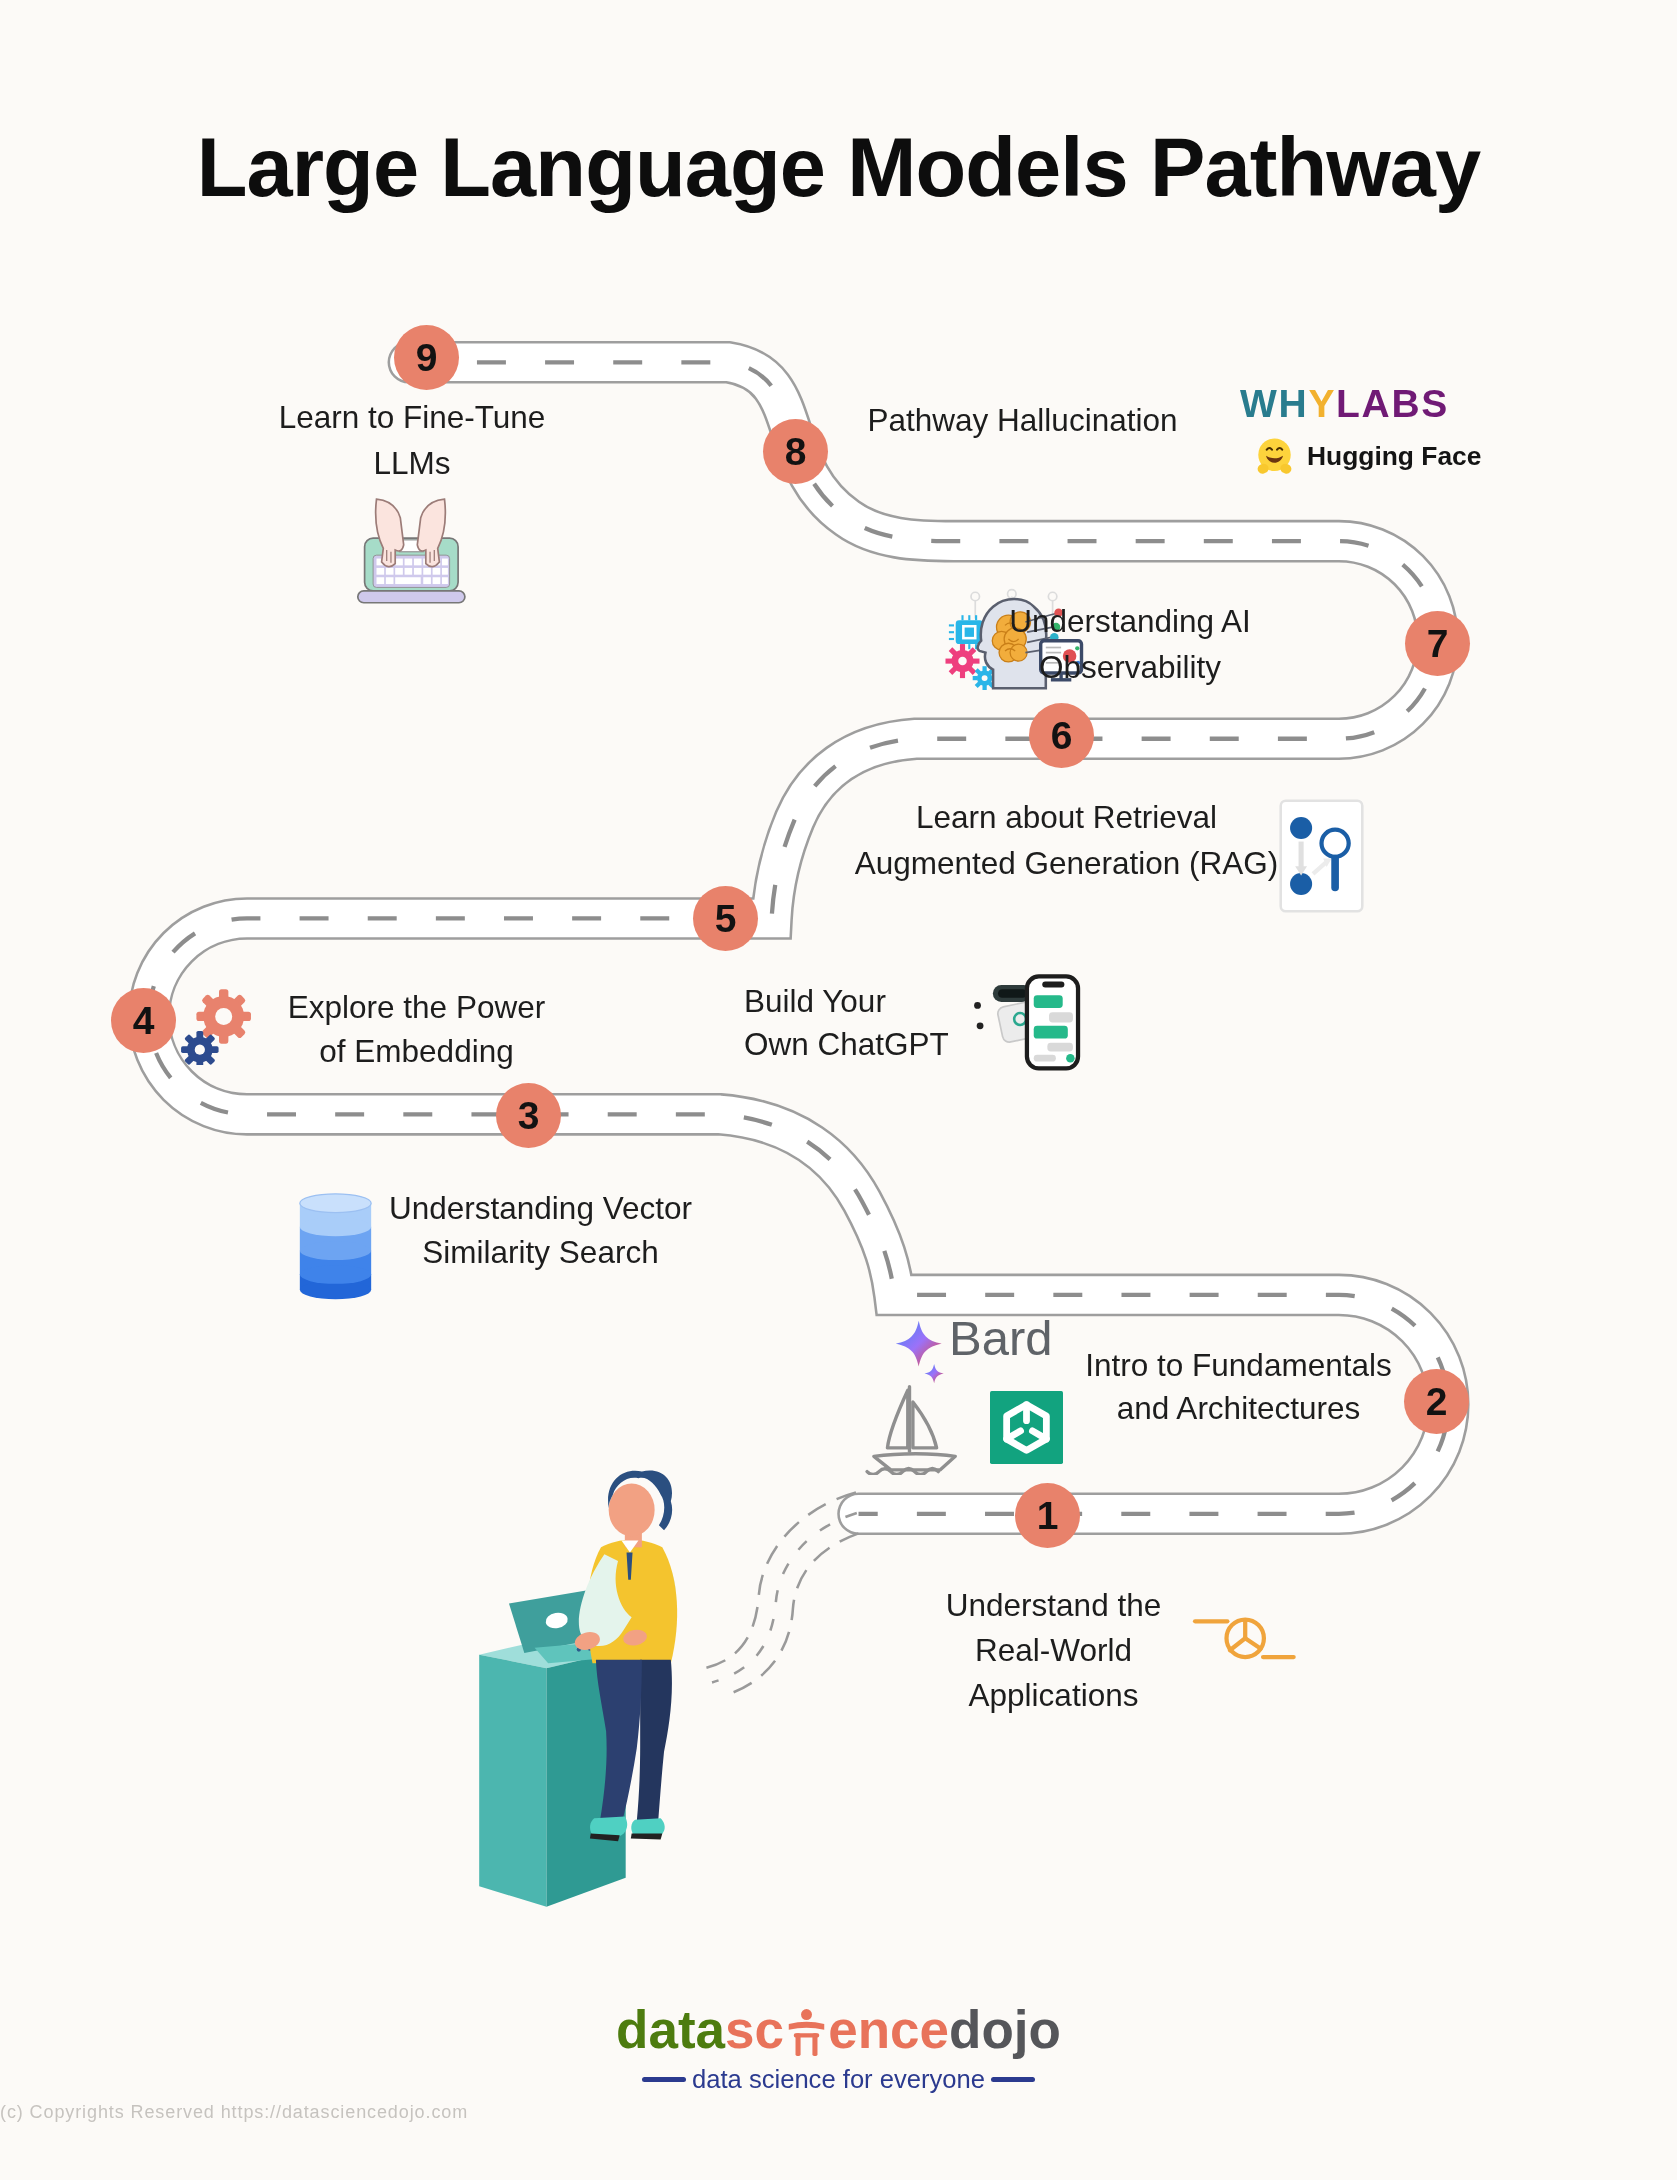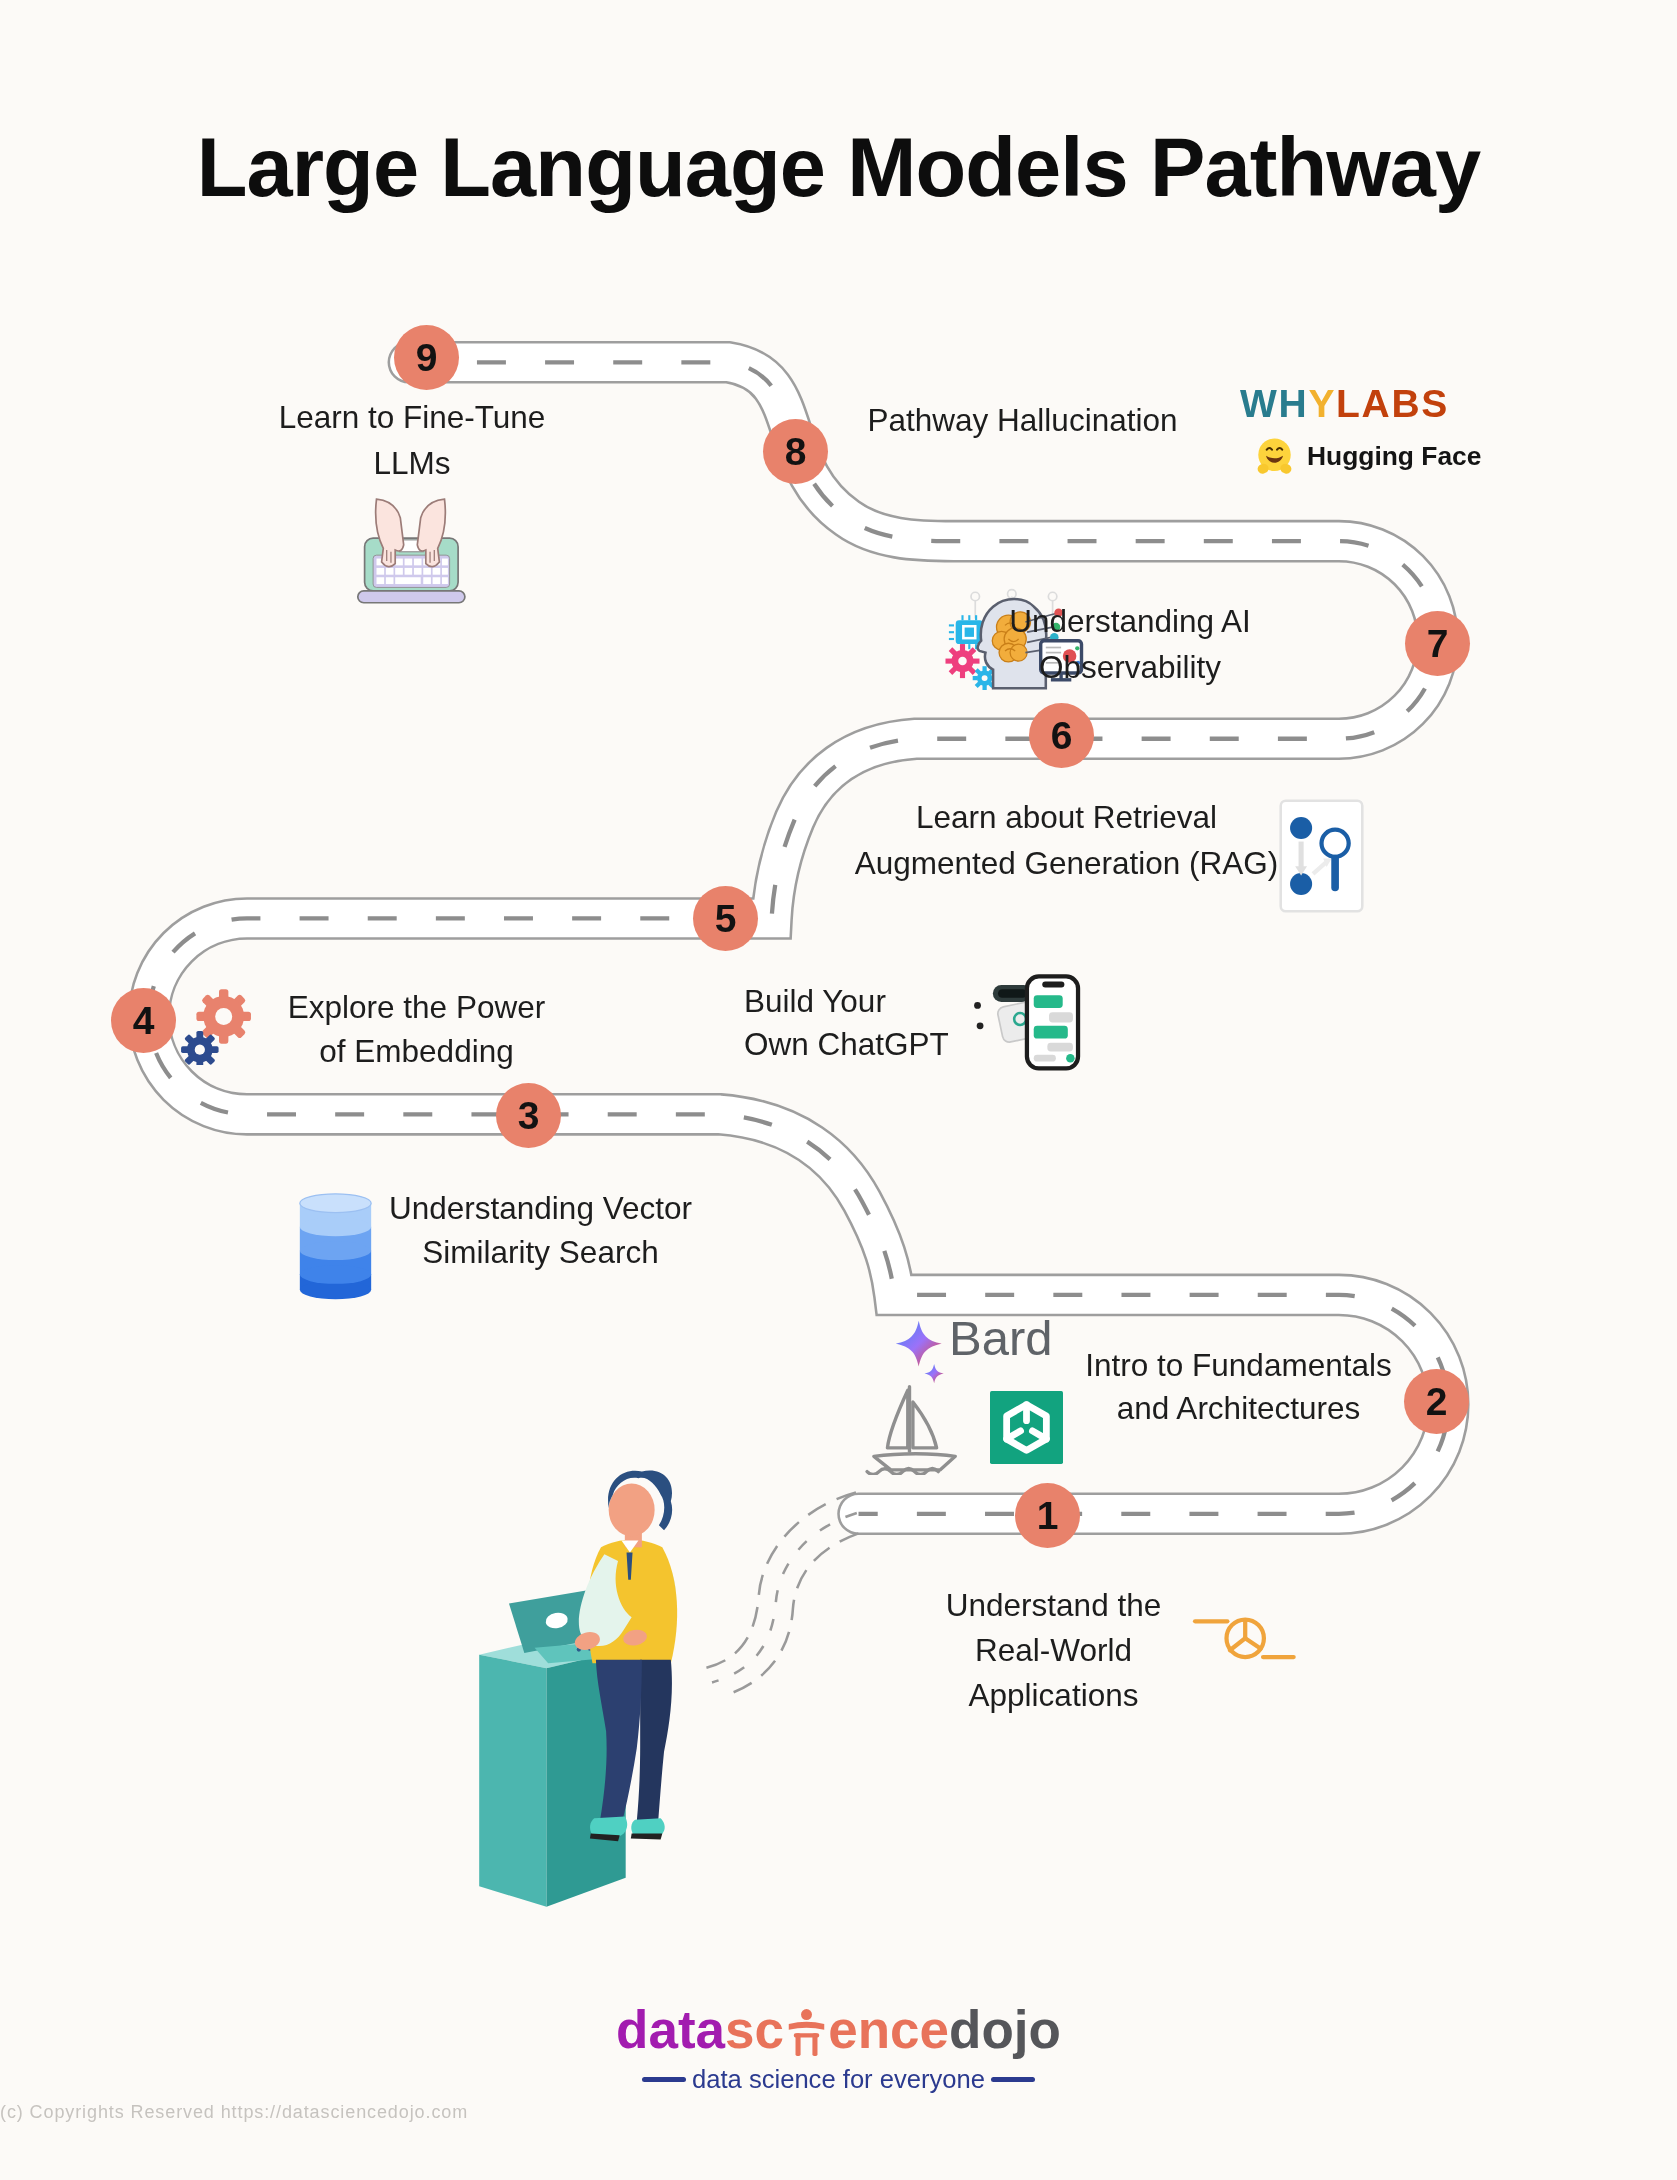--- a/index.html
+++ b/index.html
@@ -9,27 +9,27 @@
   .title{position:absolute;top:120px;left:0;width:100%;text-align:center;
          font-size:83px;font-weight:bold;color:#0d0d0d;letter-spacing:-0.9px;}
   .num-circle{position:absolute;width:65px;height:65px;border-radius:50%;background:#e8826b;
               color:#121212;font-weight:bold;font-size:39px;display:flex;align-items:center;justify-content:center;}
   .step-text{position:absolute;font-size:31.5px;color:#1d1d1d;text-align:center;line-height:46px;}
   .step-text span{display:block;}
   .step-text.left-align{text-align:left;}
   .whylabs{position:absolute;left:1240px;top:382px;font-size:39px;font-weight:bold;letter-spacing:1.7px;white-space:nowrap;}
   .whylabs .wl-teal{color:#297c8e;}
   .whylabs .wl-amber{color:#f2b12e;}
-  .whylabs .wl-gray{color:#c2410c;}
+  .whylabs .wl-gray{color:#701a75;}
   .hf-row{position:absolute;left:1254px;top:436px;display:flex;align-items:center;gap:12px;}
   .hf-label{font-size:26.4px;font-weight:bold;color:#141414;white-space:nowrap;}
   .bard-label{position:absolute;left:949px;top:1310px;font-size:49px;color:#5f6368;}
   .brand-row{position:absolute;left:0;top:2003px;width:100%;display:flex;justify-content:center;
              align-items:flex-end;font-size:53px;font-weight:bold;line-height:53px;}
-  .brand-data{color:#a21caf;}
+  .brand-data{color:#4d7c0f;}
   .brand-salmon{color:#e8735a;}
   .brand-dojo{color:#55565a;}
   .brand-gate{margin:0 2.6px;}
   .tagline-row{position:absolute;left:0;top:2065px;width:100%;display:flex;justify-content:center;align-items:center;gap:6px;}
   .tagline-dash{width:44px;height:4.3px;background:#2b3a8f;border-radius:2.6px;}
   .tagline-text{font-size:25.6px;color:#2b3a8f;}
   .copyright{position:absolute;left:0;top:2102px;width:100%;text-align:left;
              font-size:18px;color:#c6c3bf;letter-spacing:0.9px;}
 </style>
 </head>

